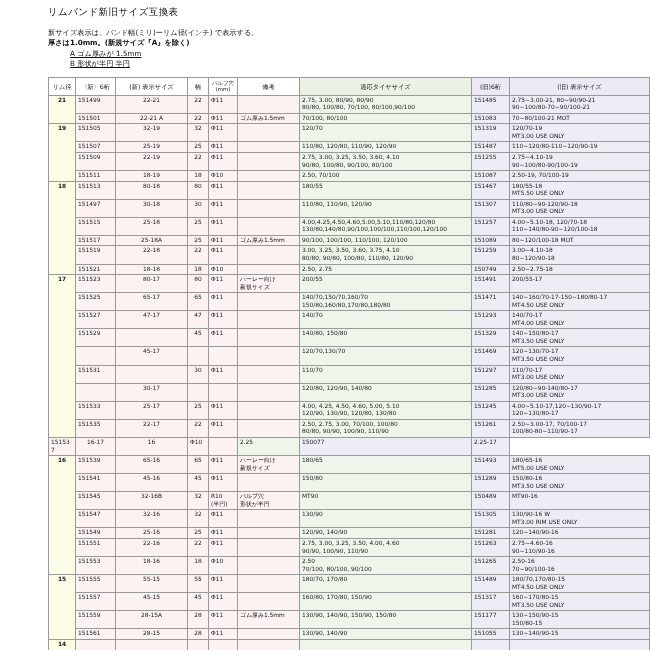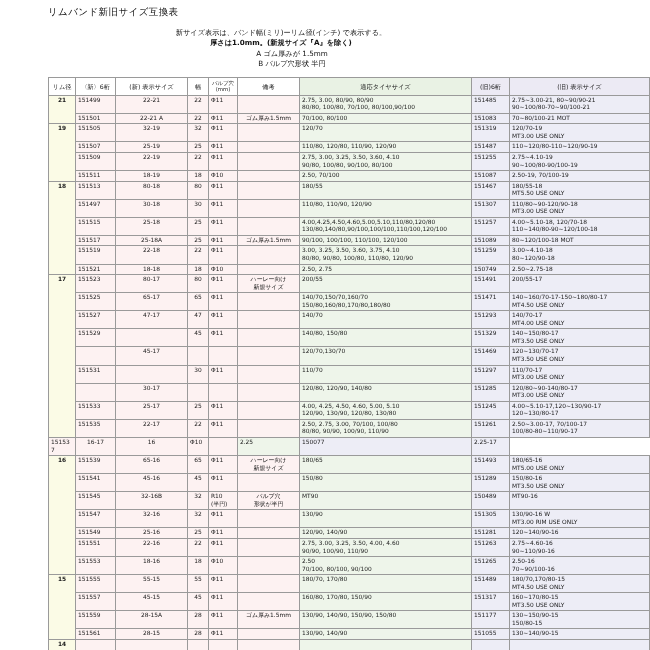--- a/index.html
+++ b/index.html
@@ -6,23 +6,23 @@
   body{
     width:650px;height:650px;
     background:#ffffff;
     font-family:"DejaVu Sans","Liberation Sans",sans-serif;
     color:#1a1a1a;
     overflow:hidden;
   }
   .page{position:relative;width:526px;height:650px;box-sizing:border-box;padding:6px 12px 0 48px;}
   .doc-title{font-size:9.5px;letter-spacing:.4px;margin:0 0 9px 0;color:#111;}
   .notes{margin:0 0 7px 0;}
-  .note{font-size:7.2px;line-height:1.45;color:#111;white-space:nowrap;text-align:center;}
+  .note{font-size:7.2px;line-height:1.45;color:#111;white-space:nowrap;}
   .note.bold{font-weight:bold;}
-  .note.indent{padding-left:22px;}
+  .note.indent{padding-left:22px;text-decoration:underline;}
 
   table.rim{border-collapse:collapse;width:601px;table-layout:fixed;}
   table.rim td,table.rim th{
     border:0.6px solid #9a9a9a;
     font-size:5.9px;
     line-height:1.28;
     padding:1px 2px;
     vertical-align:top;
     word-break:break-all;
     overflow:hidden;
@@ -70,21 +70,21 @@
 <body>
 
 <div class="page">
 
   <div class="doc-title">リムバンド新旧サイズ互換表</div>
 
   <div class="notes">
       <div class="note">新サイズ表示は、バンド幅(ミリ)ーリム径(インチ)  で表示する。</div>
       <div class="note bold">厚さは1.0mm。(新規サイズ『A』を除く)</div>
       <div class="note indent">A  ゴム厚みが  1.5mm</div>
-      <div class="note indent">B  バルブ穴形状   半円</div>
+      <div class="note indent">B  形状が半円   半円</div>
     </div>
 
   <table class="rim">
     <colgroup>
       <col class="c-rim">
         <col class="c-newno">
         <col class="c-newsize">
         <col class="c-width">
       <col class="c-valve">
         <col class="c-note">

